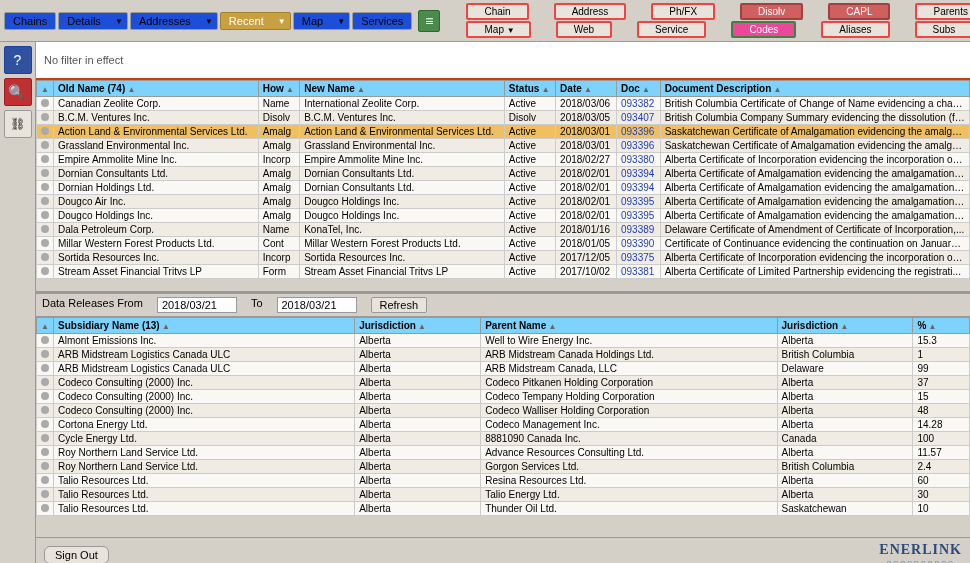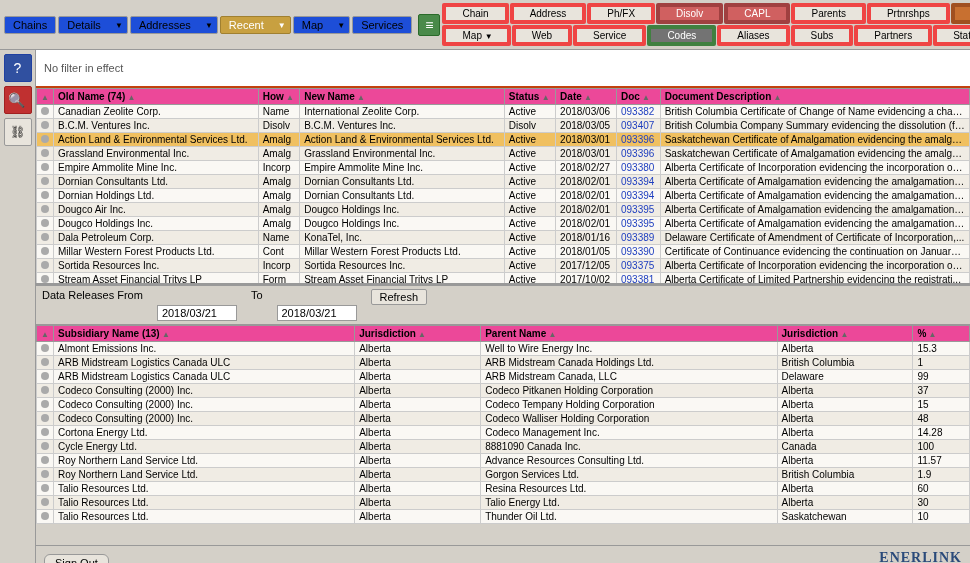--- a/index.html
+++ b/index.html
@@ -9,54 +9,54 @@
     .top-nav { display: flex; align-items: center; background: #d4d0c8; padding: 3px 4px; border-bottom: 1px solid #999; gap: 2px; }
     .nav-btn { background: #1d4ed8; border: 1px solid #999; padding: 2px 8px; cursor: pointer; font-size: 11px; border-radius: 2px; }
     .nav-btn.active { background: #c8a040; color: white; border-color: #a08030; }
     .nav-btn.dropdown { padding-right: 26px; position: relative; }
     .nav-btn.dropdown::after { content: '▼'; font-size: 8px; position: absolute; right: 4px; top: 50%; transform: translateY(-50%); }
     .menu-icon { background: #4a8a4a; color: white; border: 1px solid #2a6a2a; padding: 2px 6px; cursor: pointer; font-size: 14px; border-radius: 2px; margin-left: 4px; }
 
     
     .right-tabs { margin-left: auto; display: flex; flex-direction: column; gap: 1px; }
     .tab-row { display: flex; gap: 1px; }
-    .tab-btn { background: #e8e4dc; border: 4px solid #ef4444; padding: 1px 16px; cursor: pointer; font-size: 10px; border-radius: 2px; white-space: nowrap; }
+    .tab-btn { background: #e8e4dc; border: 2px solid #ef4444; padding: 1px 16px; cursor: pointer; font-size: 10px; border-radius: 2px; white-space: nowrap; margin-left: 24px; }
     .tab-btn.active-tab { background: #d06060; color: white; border-color: #a04040; }
-    .tab-btn.active-tab2 { background: #737373; color: white; border-color: #408040; }
+    .tab-btn.active-tab2 { background: #ec4899; color: white; border-color: #408040; }
 
     
     .main-content { display: flex; height: calc(563px - 34px); }
     .sidebar { width: 36px; background: #d4d0c8; border-right: 1px solid #999; display: flex; flex-direction: column; align-items: center; padding: 4px 2px; gap: 4px; }
     .sidebar-icon { width: 28px; height: 28px; display: flex; align-items: center; justify-content: center; background: #e8e4dc; border: 1px solid #999; cursor: pointer; border-radius: 2px; font-size: 14px; }
     .sidebar-icon.help { background: #3050a0; color: white; border-color: #2040a0; }
     .sidebar-icon.search { background: #c03030; color: white; border-color: #a02020; }
 
     
     .main-area { flex: 1; display: flex; flex-direction: column; overflow: hidden; }
 
     
     .filter-bar { background: #ffffff; border-bottom: 2px solid #c2410c; padding: 12px 8px; font-size: 11px; color: #555; }
 
     
     .upper-section { flex: 1; overflow: hidden; display: flex; flex-direction: column; border-bottom: 2px solid #999; }
     .table-container { flex: 1; overflow: auto; }
     table { width: 100%; border-collapse: collapse; font-size: 10px; }
-    th { background: #ec4899; border: 1px solid #999; padding: 2px 4px; text-align: left; font-weight: bold; white-space: nowrap; position: sticky; top: 0; z-index: 1; cursor: pointer; }
+    th { background: #7dd3fc; border: 1px solid #999; padding: 2px 4px; text-align: left; font-weight: bold; white-space: nowrap; position: sticky; top: 0; z-index: 1; cursor: pointer; }
     th::after { content: ' ▲'; font-size: 8px; color: #666; }
     td { border: 1px solid #ccc; padding: 1px 4px; white-space: nowrap; overflow: hidden; max-width: 200px; text-overflow: ellipsis; }
     tr:nth-child(even) { background: #f0ece4; }
     tr:nth-child(odd) { background: #faf8f4; }
     tr.highlighted { background: #f0c060 !important; }
     .dot-cell { width: 14px; }
     .dot { width: 8px; height: 8px; border-radius: 50%; background: #aaa; display: inline-block; }
     .doc-link { color: #2040c0; cursor: pointer; text-align: center; }
 
     
     .date-bar { background: #d4d0c8; border-top: 1px solid #999; border-bottom: 1px solid #999; padding: 3px 6px; display: flex; align-items: flex-start; gap: 14px; font-size: 11px; }
-    .date-input { border: 1px solid #999; padding: 1px 4px; font-size: 11px; background: white; width: 80px; margin-top: 16px; }
+    .date-input { border: 1px solid #999; padding: 1px 4px; font-size: 11px; background: white; width: 80px; }
     .refresh-btn { background: #e8e4dc; border: 1px solid #999; padding: 1px 8px; cursor: pointer; font-size: 11px; border-radius: 2px; }
 
     
     .lower-section { height: 220px; overflow: hidden; display: flex; flex-direction: column; }
     .lower-table-container { flex: 1; overflow: auto; }
 
     
     .bottom-bar { background: #d4d0c8; border-top: 1px solid #999; padding: 4px 8px; display: flex; align-items: center; justify-content: space-between; }
     .sign-out-btn { background: #e8e4dc; border: 1px solid #999; padding: 2px 10px; cursor: pointer; font-size: 11px; border-radius: 6px; }
     .enerlink-logo { font-size: 14px; font-weight: bold; color: #2a4a7a; letter-spacing: 1px; font-family: 'Georgia', serif; }
@@ -363,21 +363,21 @@
     <td>Advance Resources Consulting Ltd.</td>
     <td>Alberta</td>
     <td>11.57</td>
   </tr>
               <tr>
     <td class="dot-cell"><span class="dot"></span></td>
     <td>Roy Northern Land Service Ltd.</td>
     <td>Alberta</td>
     <td>Gorgon Services Ltd.</td>
     <td>British Columbia</td>
-    <td>1.9</td>
+    <td>2.4</td>
   </tr>
               <tr>
     <td class="dot-cell"><span class="dot"></span></td>
     <td>Talio Resources Ltd.</td>
     <td>Alberta</td>
     <td>Resina Resources Ltd.</td>
     <td>Alberta</td>
     <td>60</td>
   </tr>
               <tr>

